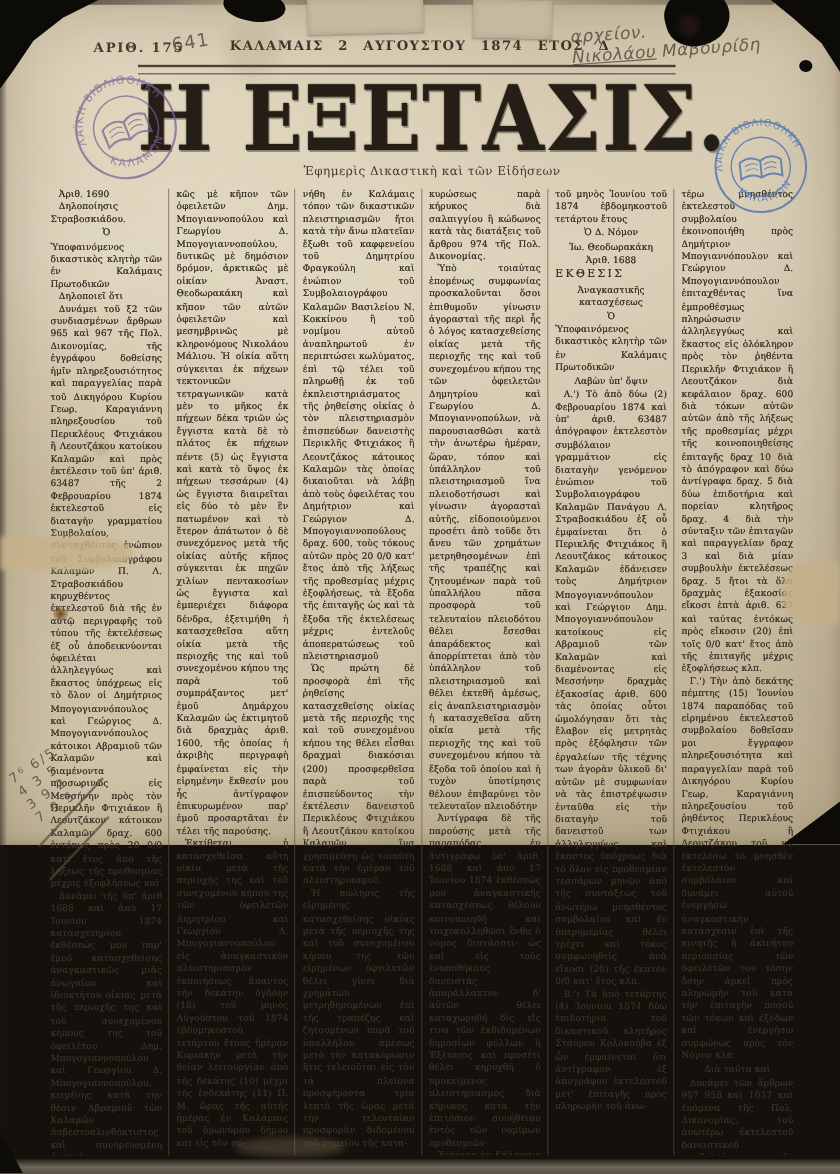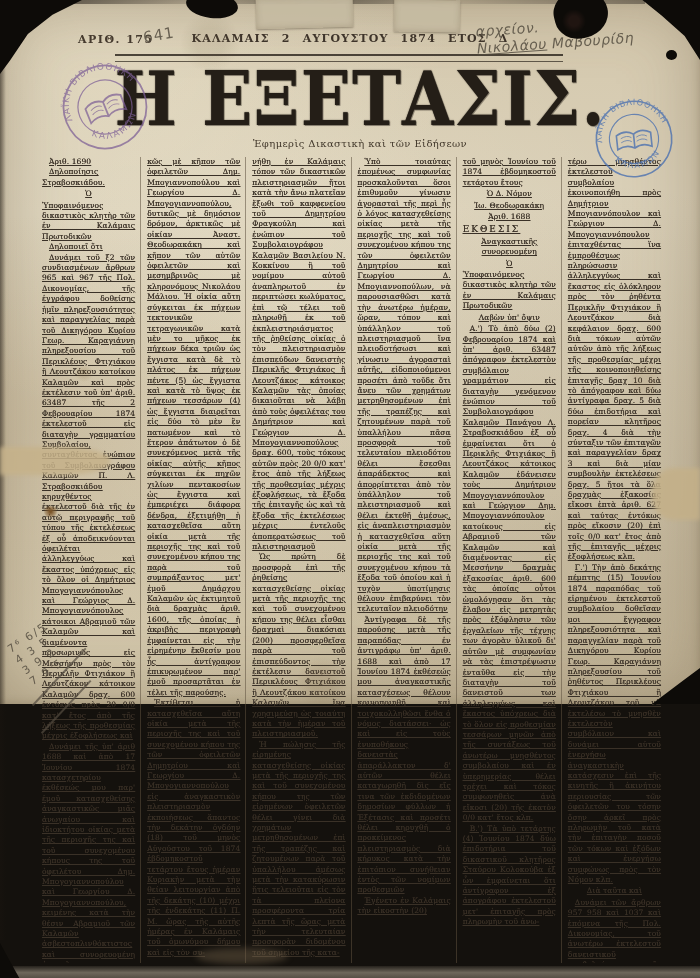--- a/index.html
+++ b/index.html
@@ -31,21 +31,21 @@
         font-size:66px;line-height:72px;font-weight:bold;color:#241e17;
         transform:scaleY(1.14);transform-origin:top;letter-spacing:1px;
         text-shadow:0 0 1.2px rgba(30,24,18,.9), 1px 1px 0 rgba(30,24,18,.35);}
   .subtitle{position:absolute;left:110px;top:138px;width:500px;text-align:center;
         font-size:10px;color:#43392c;letter-spacing:.4px;}
   
   .cols{position:absolute;left:36px;top:157px;width:630px;height:806px;display:flex;
         overflow:hidden;}
   .col{flex:1 1 0;overflow:hidden;padding:0 5px 0 6px;color:#3a3127;
        font-size:7.5px;line-height:10.4px;text-align:justify;letter-spacing:.1px;
-       text-shadow:0 0 .5px rgba(55,45,35,.85);text-decoration:underline;}
+       text-shadow:0 0 .5px rgba(55,45,35,.85);}
   .col + .col{border-left:1px solid rgba(92,80,62,.55);}
   .para{margin:0;text-indent:7px;}
   .flush{text-indent:0;}
   .center{text-align:center;text-indent:0;margin:1px 0;}
   .heading{text-align:left;text-indent:0;font-size:9px;letter-spacing:2px;margin:2px 0;}
   
   .tear{position:absolute;background:#0d0b08;}
   .tear-tl{left:0;top:0;width:82px;height:74px;
      clip-path:polygon(0 0,100% 0,64% 20%,34% 46%,12% 82%,0 100%);}
   .blob-a{left:186px;top:-8px;width:52px;height:26px;border-radius:50%;transform:rotate(7deg);}
@@ -120,31 +120,32 @@
     <div class="col">
         <p class="para flush">κῶς μὲ κῆπον τῶν ὀφειλετῶν Δημ. Μπογιαννοπούλου καὶ Γεωργίου Δ. Μπογογιαννοπούλου, δυτικῶς μὲ δημόσιον δρόμον, ἀρκτικῶς μὲ οἰκίαν Ἀναστ. Θεοδωρακάκη καὶ κῆπον τῶν αὐτῶν ὀφειλετῶν καὶ μεσημβρινῶς μὲ κληρονόμους Νικολάου Μάλιου. Ἡ οἰκία αὕτη σύγκειται ἐκ πήχεων τεκτονικῶν τετραγωνικῶν κατὰ μὲν το μῆκος ἐκ πήχεων δέκα τριῶν ὡς ἔγγιστα κατὰ δὲ τὸ πλάτος ἐκ πήχεων πέντε (5) ὡς ἔγγιστα καὶ κατὰ τὸ ὕψος ἐκ πήχεων τεσσάρων (4) ὡς ἔγγιστα διαιρεῖται εἰς δύο τὸ μὲν ἓν πατωμένον καὶ τὸ ἕτερον ἀπάτωτον ὁ δὲ συνεχόμενος μετὰ τῆς οἰκίας αὐτῆς κῆπος σύγκειται ἐκ πηχῶν χιλίων πεντακοσίων ὡς ἔγγιστα καὶ ἐμπεριέχει διάφορα δένδρα, ἐξετιμήθη ἡ κατασχεθεῖσα αὕτη οἰκία μετὰ τῆς περιοχῆς της καὶ τοῦ συνεχομένου κήπου της παρὰ τοῦ συμπράξαντος μετ' ἐμοῦ Δημάρχου Καλαμῶν ὡς ἐκτιμητοῦ διὰ δραχμὰς ἀριθ. 1600, τῆς ὁποίας ἡ ἀκριβὴς περιγραφὴ ἐμφαίνεται εἰς τὴν εἰρημένην ἔκθεσίν μου ἧς ἀντίγραφον ἐπικυρωμένον παρ' ἐμοῦ προσαρτᾶται ἐν τέλει τῆς παρούσης.</p>
         <p class="para para">Ἐκτίθεται ἡ κατασχεθεῖσα αὕτη οἰκία μετὰ τῆς περιοχῆς της καὶ τοῦ συνεχομένου κήπου της τῶν ὀφειλετῶν Δημητρίου καὶ Γεωργίου Δ. Μπογογιαννοπούλου εἰς ἀναγκαστικὸν πλειστηριασμὸν ἐκποιήσεως ἅπαντος τὴν δεκάτην ὀγδόην (18) τοῦ μηνὸς Αὐγούστου τοῦ 1874 ἑβδομηκοστοῦ τετάρτου ἔτους ἡμέραν Κυριακὴν μετὰ τὴν θείαν λειτουργίαν ἀπὸ τῆς δεκάτης (10) μέχρι τῆς ἑνδεκάτης (11) Π. Μ. ὥρας τῆς αὐτῆς ἡμέρας ἐν Καλάμαις τοῦ ὁμωνύμου δήμου καὶ εἰς τὸν συ-</p>
       </div>
     <div class="col">
         <p class="para flush">νήθη ἐν Καλάμαις τόπον τῶν δικαστικῶν πλειστηριασμῶν ἤτοι κατὰ τὴν ἄνω πλατεῖαν ἔξωθι τοῦ καφφενείου τοῦ Δημητρίου Φραγκούλη καὶ ἐνώπιον τοῦ Συμβολαιογράφου Καλαμῶν Βασιλείου Ν. Κοκκίνου ἢ τοῦ νομίμου αὐτοῦ ἀναπληρωτοῦ ἐν περιπτώσει κωλύματος, ἐπὶ τῷ τέλει τοῦ πληρωθῇ ἐκ τοῦ ἐκπλειστηριάσματος τῆς ῥηθείσης οἰκίας ὁ τὸν πλειστηριασμὸν ἐπισπεύδων δανειστὴς Περικλῆς Φτιχιάκος ἢ Λεουτζάκος κάτοικος Καλαμῶν τὰς ὁποίας δικαιοῦται νὰ λάβῃ ἀπὸ τοὺς ὀφειλέτας του Δημήτριον καὶ Γεώργιον Δ. Μπογογιαννοπούλους δραχ. 600, τοὺς τόκους αὐτῶν πρὸς 20 0/0 κατ' ἔτος ἀπὸ τῆς λήξεως τῆς προθεσμίας μέχρις ἐξοφλήσεως, τὰ ἔξοδα τῆς ἐπιταγῆς ὡς καὶ τὰ ἔξοδα τῆς ἐκτελέσεως μέχρις ἐντελοῦς ἀποπερατώσεως τοῦ πλειστηριασμοῦ</p>
         <p class="para para">Ὡς πρώτη δὲ προσφορὰ ἐπὶ τῆς ῥηθείσης κατασχεθείσης οἰκίας μετὰ τῆς περιοχῆς της καὶ τοῦ συνεχομένου κήπου της θέλει εἶσθαι δραχμαὶ διακόσιαι (200) προσφερθεῖσα παρὰ τοῦ ἐπισπεύδοντος τὴν ἐκτέλεσιν δανειστοῦ Περικλέους Φτιχιάκου ἢ Λεουτζάκου κατοίκου Καλαμῶν ἵνα χρησιμεύσῃ ὡς τοιαύτη κατὰ τὴν ἡμέραν τοῦ πλειστηριασμοῦ.</p>
         <p class="para para">Ἡ πώλησις τῆς εἰρημένης κατασχεθείσης οἰκίας μετὰ τῆς περιοχῆς της καὶ τοῦ συνεχομένου κήπου της τῶν εἰρημένων ὀφειλετῶν θέλει γίνει διὰ χρημάτων μετρηθησομένων ἐπὶ τῆς τραπέζης καὶ ζητουμένων παρὰ τοῦ ὑπαλλήλου ἀμέσως μετὰ τὴν κατακύρωσιν ἥτις τελειοῦται εἰς τὸν τὰ πλείονα προσφέροντα τρία λεπτὰ τῆς ὥρας μετὰ τὴν τελευταίαν προσφορὰν διδομένου τοῦ σημείου τῆς κατα-</p>
       </div>
     <div class="col">
+        <p class="para flush">κυρώσεως παρὰ κήρυκος διὰ σαλπιγγίου ἢ κώδωνος κατὰ τὰς διατάξεις τοῦ ἄρθρου 974 τῆς Πολ. Δικονομίας.</p>
         <p class="para para">Ὑπὸ τοιαύτας ἐπομένως συμφωνίας προσκαλοῦνται ὅσοι ἐπιθυμοῦν γίνωσιν ἀγορασταὶ τῆς περὶ ἧς ὁ λόγος κατασχεθείσης οἰκίας μετὰ τῆς περιοχῆς της καὶ τοῦ συνεχομένου κήπου της τῶν ὀφειλετῶν Δημητρίου καὶ Γεωργίου Δ. Μπογιαννοπούλων, νὰ παρουσιασθῶσι κατὰ τὴν ἀνωτέρω ἡμέραν, ὥραν, τόπον καὶ ὑπάλληλον τοῦ πλειστηριασμοῦ ἵνα πλειοδοτήσωσι καὶ γίνωσιν ἀγορασταὶ αὐτῆς, εἰδοποιούμενοι προσέτι ἀπὸ τοῦδε ὅτι ἄνευ τῶν χρημάτων μετρηθησομένων ἐπὶ τῆς τραπέζης καὶ ζητουμένων παρὰ τοῦ ὑπαλλήλου πᾶσα προσφορὰ τοῦ τελευταίου πλειοδότου θέλει ἔσεσθαι ἀπαράδεκτος καὶ ἀπορρίπτεται ἀπὸ τὸν ὑπάλληλον τοῦ πλειστηριασμοῦ καὶ θέλει ἐκτεθῆ ἀμέσως, εἰς ἀναπλειστηριασμὸν ἡ κατασχεθεῖσα αὕτη οἰκία μετὰ τῆς περιοχῆς της καὶ τοῦ συνεχομένου κήπου τὰ ἔξοδα τοῦ ὁποίου καὶ ἡ τυχὸν ὑποτίμησις θέλουν ἐπιβαρύνει τὸν τελευταῖον πλειοδότην</p>
         <p class="para para">Ἀντίγραφα δὲ τῆς παρούσης μετὰ τῆς παραπόδας ἐν ἀντιγράφῳ ὑπ' ἀριθ. 1688 καὶ ἀπὸ 17 Ἰουνίου 1874 ἐκθέσεώς μου ἀναγκαστικῆς κατασχέσεως θέλουν κοινοποιηθῆ καὶ τοιχοκολληθῶσι ἔνθα ὁ νόμος διατάσσει· ὡς καὶ εἰς τοὺς ἐνυποθήκους δανειστὰς ἀπαράλλακτον δ' αὐτῶν θέλει καταχωρηθῆ δὶς εἴς τινα τῶν ἐκδιδομένων δημοσίων φύλλων ἡ Ἐξέτασις καὶ προσέτι θέλει κηρυχθῆ ὁ προκείμενος πλειστηριασμὸς διὰ κήρυκος κατὰ τὴν ἐπιτόπιον συνήθειαν ἐντὸς τῶν νομίμων προθεσμιῶν</p>
         <p class="para para">Ἐγένετο ἐν Καλάμαις τὴν εἰκοστὴν (20)</p>
       </div>
     <div class="col">
         <p class="para flush">τοῦ μηνὸς Ἰουνίου τοῦ 1874 ἑβδομηκοστοῦ τετάρτου ἔτους</p>
         <p class="para center">Ὁ Δ. Νόμον</p>
         <p class="para center">Ἰω. Θεοδωρακάκη</p>
         <p class="para center">Ἀριθ. 1688</p>
         <p class="para heading">ΕΚΘΕΣΙΣ</p>
-        <p class="para center">Ἀναγκαστικῆς συνορευομένη</p>
+        <p class="para center">Ἀναγκαστικῆς κατασχέσεως</p>
         <p class="para center">Ὁ</p>
         <p class="para flush">Ὑποφαινόμενος δικαστικὸς κλητὴρ τῶν ἐν Καλάμαις Πρωτοδικῶν</p>
         <p class="para center">Λαβὼν ὑπ' ὄψιν</p>
         <p class="para para">Α.') Τὸ ἀπὸ δύω (2) Φεβρουαρίου 1874 καὶ ὑπ' ἀριθ. 63487 ἀπόγραφον ἐκτελεστὸν συμβόλαιον γραμμάτιον εἰς διαταγὴν γενόμενον ἐνώπιον τοῦ Συμβολαιογράφου Καλαμῶν Πανάγου Λ. Στραβοσκιάδου ἐξ οὗ ἐμφαίνεται ὅτι ὁ Περικλῆς Φτιχιάκος ἢ Λεουτζάκος κάτοικος Καλαμῶν ἐδάνεισεν τοὺς Δημήτριον Μπογογιαννόπουλον καὶ Γεώργιον Δημ. Μπογογιαννόπουλον κατοίκους εἰς Αβραμιοῦ τῶν Καλαμῶν καὶ διαμένοντας εἰς Μεσσήνην δραχμὰς ἑξακοσίας ἀριθ. 600 τὰς ὁποίας οὗτοι ὡμολόγησαν ὅτι τὰς ἔλαβον εἰς μετρητὰς πρὸς ἐξόφλησιν τῶν ἐργαλείων τῆς τέχνης των ἀγορὰν ὑλικοῦ δι' αὐτῶν μὲ συμφωνίαν νὰ τὰς ἐπιστρέψωσιν ἐνταῦθα εἰς τὴν διαταγὴν τοῦ δανειστοῦ των ἀλληλεγγύως καὶ ἕκαστος ὑπόχρεως διὰ τὸ ὅλον εἰς προθεσμίαν τεσσάρων μηνῶν ἀπὸ τῆς συντάξεως τοῦ ἀνωτέρω μνησθέντος συμβολαίου καὶ ἐν ὑπερημερίας θέλει τρέχει καὶ τόκος συμφωνηθεὶς ἀνὰ εἴκοσι (20) τῆς ἑκατὸν 0/0 κατ' ἔτος κλπ.</p>
         <p class="para para">Β.') Τὰ ὑπὸ τετάρτης (4) Ἰουνίου 1874 δύω ἐπιδοτήρια τοῦ δικαστικοῦ κλητῆρος Σταύρου Κολοκούβα ἐξ ὧν ἐμφαίνεται ὅτι ἀντίγραφον ἐξ ἀπογράφου ἐκτελεστοῦ μετ' ἐπιταγῆς πρὸς πληρωμὴν τοῦ ἀνω-</p>
       </div>
     <div class="col">
         <p class="para flush">τέρω μνησθέντος ἐκτελεστοῦ συμβολαίου ἐκοινοποιήθη πρὸς Δημήτριον Μπογιαννόπουλον καὶ Γεώργιον Δ. Μπογογιαννόπουλον ἐπιταχθέντας ἵνα ἐμπροθέσμως πληρώσωσιν ἀλληλεγγύως καὶ ἕκαστος εἰς ὁλόκληρον πρὸς τὸν ῥηθέντα Περικλῆν Φτιχιάκον ἢ Λεουτζάκον διὰ κεφάλαιον δραχ. 600 διὰ τόκων αὐτῶν αὐτῶν ἀπὸ τῆς λήξεως τῆς προθεσμίας μέχρι τῆς κοινοποιηθείσης ἐπιταγῆς δραχ 10 διὰ τὸ ἀπόγραφον καὶ δύω ἀντίγραφα δραχ. 5 διὰ δύω ἐπιδοτήρια καὶ πορείαν κλητῆρος δραχ. 4 διὰ τὴν σύνταξιν τῶν ἐπιταγῶν καὶ παραγγελίαν δραχ 3 καὶ διὰ μίαν συμβουλὴν ἐκτελέσεως δραχ. 5 ἤτοι τὰ ὅλα δραχμὰς ἑξακοσίας εἴκοσι ἑπτὰ ἀριθ. 627 καὶ ταύτας ἐντόκως πρὸς εἴκοσιν (20) ἐπὶ τοῖς 0/0 κατ' ἔτος ἀπὸ τῆς ἐπιταγῆς μέχρις ἐξοφλήσεως κλπ.</p>
         <p class="para para">Γ.') Τὴν ἀπὸ δεκάτης πέμπτης (15) Ἰουνίου 1874 παραπόδας τοῦ εἰρημένου ἐκτελεστοῦ συμβολαίου δοθεῖσαν μοι ἔγγραφον πληρεξουσιότητα καὶ παραγγελίαν παρὰ τοῦ Δικηγόρου Κυρίου Γεωρ. Καραγιάννη πληρεξουσίου τοῦ ῥηθέντος Περικλέους Φτιχιάκου ἢ Λεουτζάκου τοῦ νὰ ἐκτελέσω τὸ μνησθὲν ἐκτελεστὸν συμβόλαιον καὶ δυνάμει αὐτοῦ ἐνεργήσω ἀναγκαστικὴν κατάσχεσιν ἐπὶ τῆς κινητῆς ἢ ἀκινήτου περιουσίας τῶν ὀφειλετῶν του τόσην ὅσην ἀρκεῖ πρὸς πληρωμὴν τοῦ κατὰ τὴν ἐπιταγὴν ποσοῦ τῶν τόκων καὶ ἐξόδων καὶ ἐνεργήσω συμφώνως πρὸς τὸν Νόμον κλπ.</p>
         <p class="para center">Διὰ ταῦτα καὶ</p>

